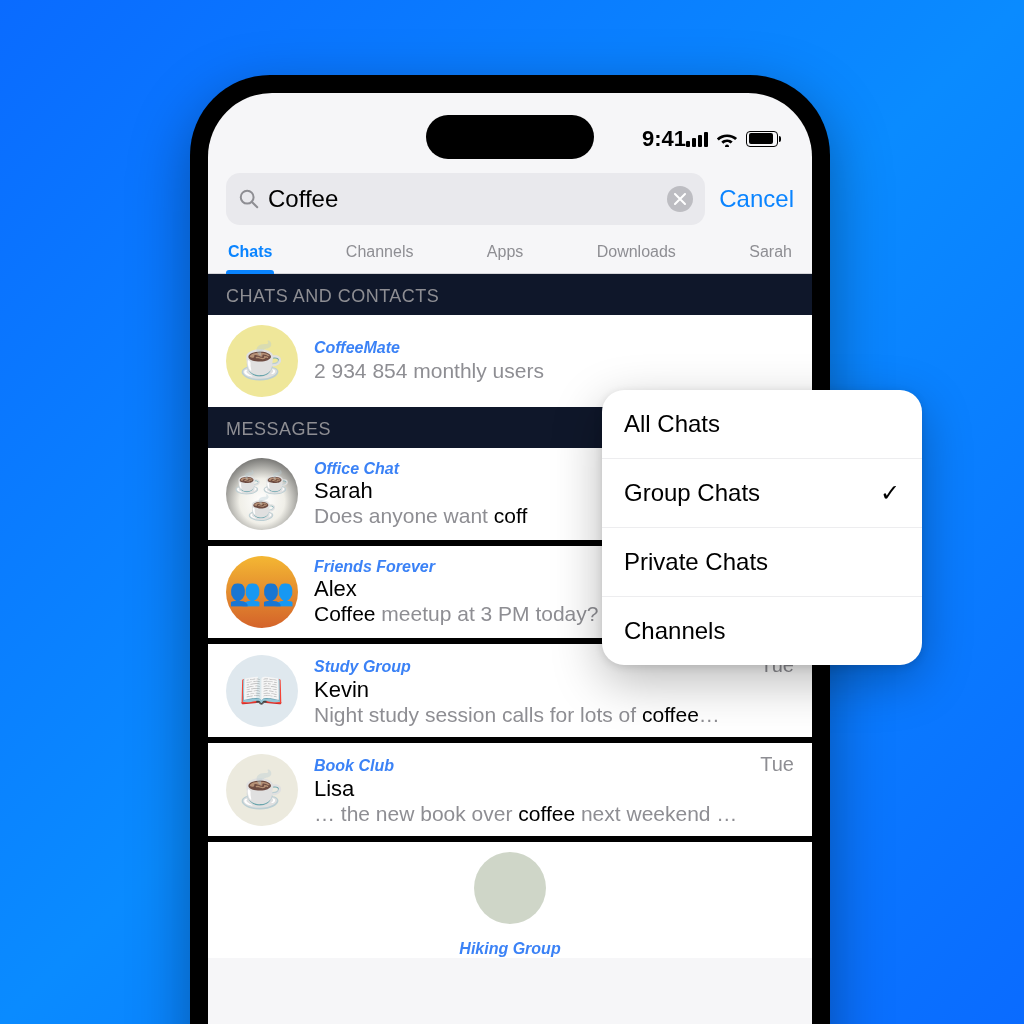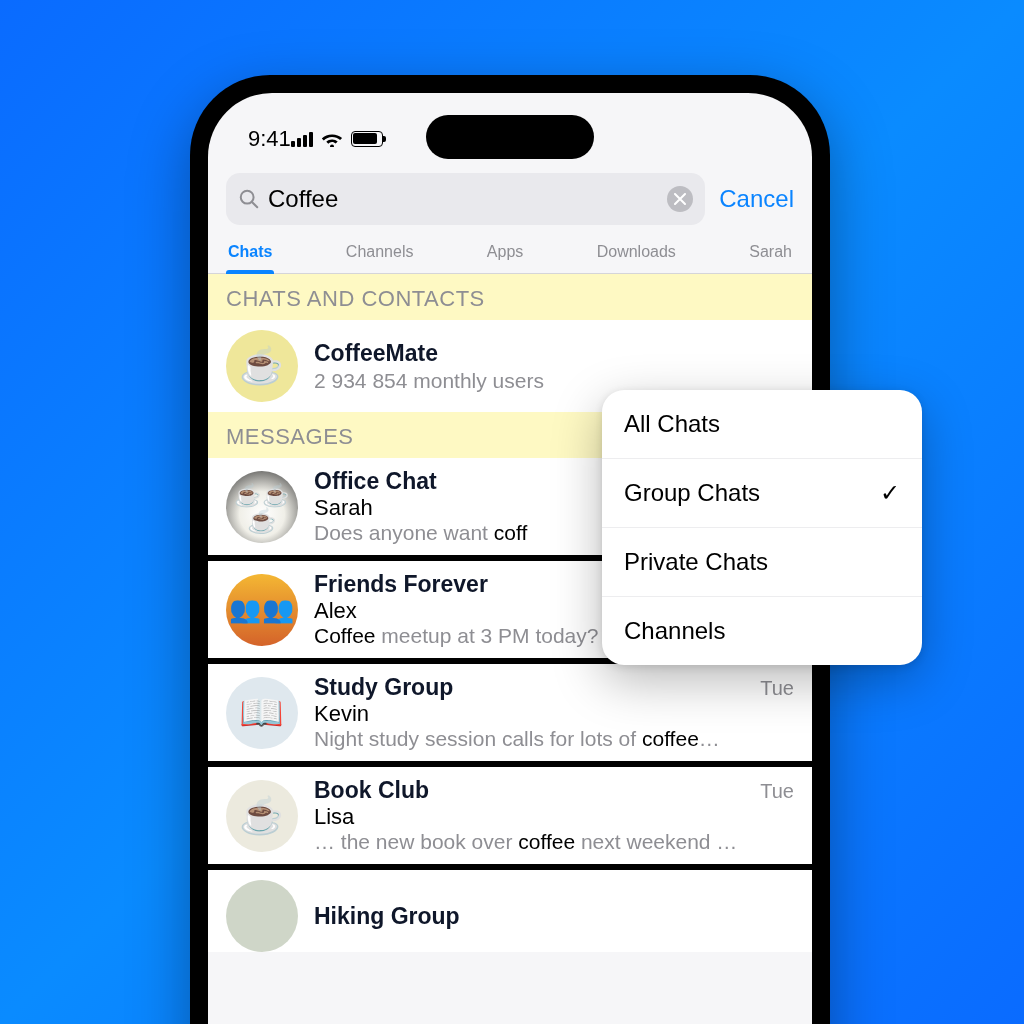--- a/index.html
+++ b/index.html
@@ -36,24 +36,24 @@
     width: 168px;
     height: 44px;
     background: #000;
     border-radius: 30px;
     z-index: 5;
   }
   .status-bar {
     height: 74px;
     display: flex;
     align-items: center;
-    justify-content: flex-start;
+    justify-content: flex-end;
     padding: 17px 34px 0 40px;
     font-size: 22px;
-    font-weight: 400;
+    font-weight: 700;
   }
   .status-right { display: flex; align-items: center; gap: 8px; }
   .signal-bars { display: flex; align-items: flex-end; gap: 2px; height: 16px; }
   .signal-bars span { width: 4px; background: #000; border-radius: 1px; }
   .signal-bars span:nth-child(1){height:6px}
   .signal-bars span:nth-child(2){height:9px}
   .signal-bars span:nth-child(3){height:12px}
   .signal-bars span:nth-child(4){height:15px}
   .wifi svg { display:block; }
   .battery { width: 32px; height: 16px; border: 1.5px solid #000; border-radius: 4px; position: relative; }
@@ -87,60 +87,60 @@
     border-bottom: 1px solid #d5d5d9;
   }
   .tab { padding: 8px 2px 12px 2px; font-size: 16px; color:#8e8e93; position:relative; }
   .tab.active { color:#0a84ff; font-weight:600; }
   .tab.active::after {
     content:""; position:absolute; left:0; right:0; bottom:-1px; height:4px;
     background:#0a84ff; border-radius:3px 3px 0 0;
   }
   .section-header {
     padding: 12px 18px 8px 18px;
-    font-size: 22px;
+    font-size: 18px;
     letter-spacing: 0.5px;
     color:#8e8e93;
-    background:#fef9c3;
+    background:#0f172a;
   }
   .list { background:#fff; }
   .row {
     display:flex;
     align-items:center;
     padding: 10px 18px;
     gap: 16px;
     border-bottom: 6px solid #000000;
   }
   .row:last-child { border-bottom:none; }
   .avatar {
     width: 72px; height:72px; border-radius:50%;
     flex-shrink:0;
     display:flex; align-items:center; justify-content:center;
     font-size: 36px;
     background:#ddd;
   }
   .row-body { flex:1; min-width:0; }
   .row-top { display:flex; justify-content:space-between; align-items:baseline; }
-  .title { font-size: 23px; font-weight:600; color:#0f172a; }
+  .title { font-size: 16px; font-weight:600; color:#3b82f6;font-style:italic; }
   .time { font-size: 20px; color:#8e8e93; }
   .subtitle { font-size: 22px; color:#000; margin-top:0px; }
   .preview { font-size: 21px; color:#8e8e93; margin-top:0px; white-space:nowrap; overflow:hidden; text-overflow:ellipsis; }
   .preview .hl { color:#000; }
   .contact-row .subtitle2 { font-size: 21px; color:#8e8e93; margin-top:2px; }
   
   .av-yellow { background:#efe79a; }
   .av-cups { background: radial-gradient(circle at 50% 60%, #fff 0%, #f0efe8 40%, #2b2b2b 100%); position:relative; }
   .av-cups::before { content:"☕☕"; position:absolute; top:12px; font-size:22px; }
   .av-cups::after { content:"☕"; position:absolute; bottom:8px; font-size:24px; }
   .av-friends { background: linear-gradient(180deg,#f4b733 0%, #d4632a 100%); position:relative; overflow:hidden; }
   .av-friends::after { content:"👥👥"; font-size:26px; }
   .av-study { background:#dfe8ee; }
   .av-book { background:#eceade; }
   
-  .row.partial { padding-bottom:0; border-bottom:none; }
+  .row.partial { padding-bottom:0; border-bottom:none;flex-direction:column; }
   
   .popover {
     position: absolute;
     top: 390px;
     left: 602px;
     width: 320px;
     background: #fff;
     border-radius: 22px;
     box-shadow: 0 16px 50px rgba(0,0,0,0.28), 0 2px 8px rgba(0,0,0,0.12);
     overflow: hidden;

